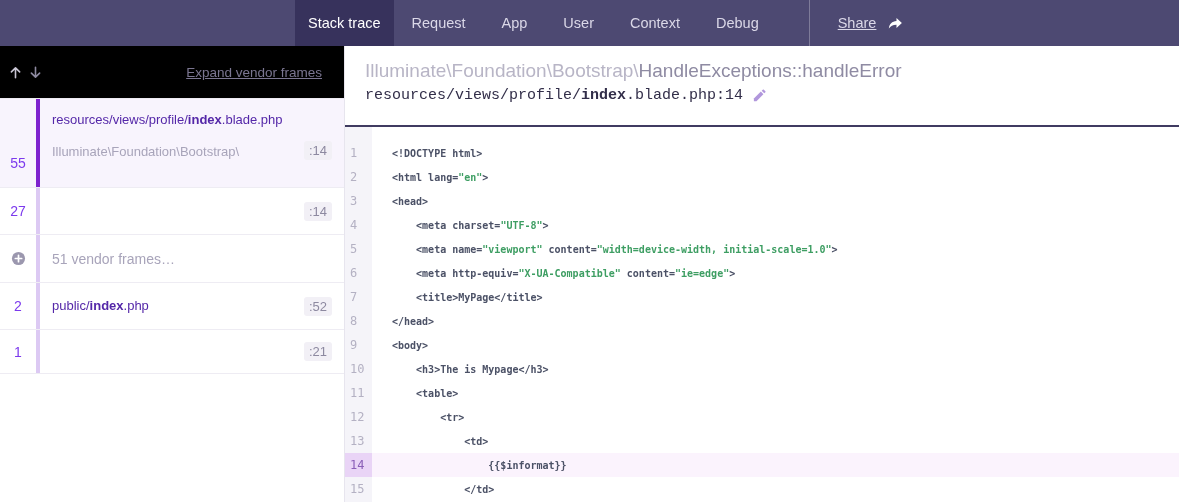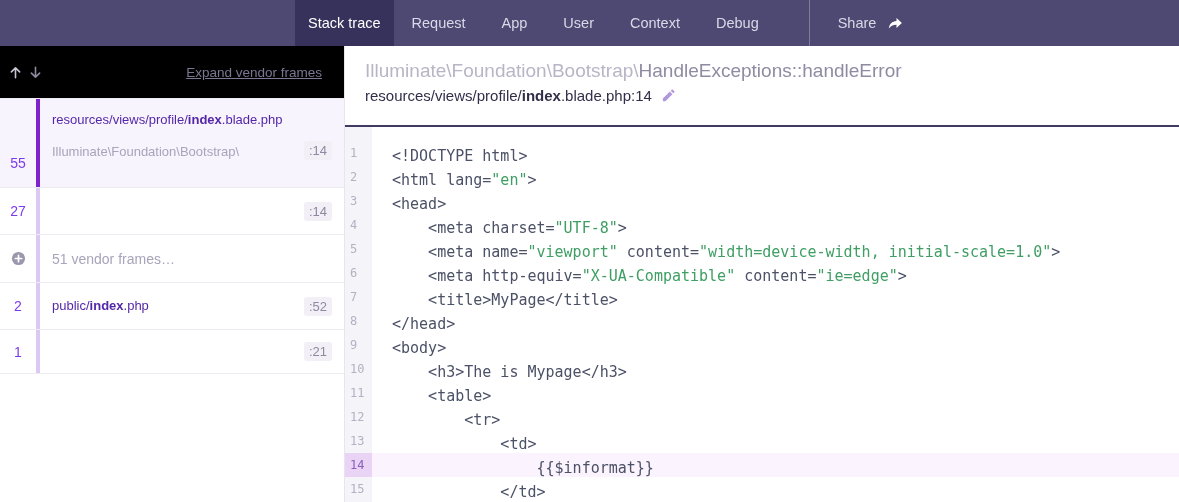--- a/index.html
+++ b/index.html
@@ -16,21 +16,21 @@
   .tabs{display:flex;margin-left:295px;}
   .tab{
     display:flex;align-items:center;padding:4px 18px;
     color:var(--navbar-text,#dbd8e8);font-size:14.5px;cursor:pointer;white-space:nowrap;
   }
   .tab.active{background:var(--navbar-active-tab,#37325c);color:#fff;padding:0 13px;}
   .share{
     display:flex;align-items:center;gap:11px;margin-left:4px;
     border-left:1px solid rgba(255,255,255,.28);
     padding:0 20px 0 28px;color:var(--navbar-text,#dbd8e8);
-    font-size:14.5px;cursor:pointer;
+    font-size:14.5px;cursor:pointer;text-decoration:underline;
   }
   
   .page-body{display:flex;height:456px;}
   
   .sidebar{width:345px;flex:0 0 345px;border-right:1px solid #e7e5ee;background:#fff;display:flex;flex-direction:column;box-sizing:border-box;}
   .sb-header{
     height:53px;box-sizing:border-box;display:flex;align-items:center;
     padding:0 22px 0 8px;border-bottom:1px solid #edebf2;background:#000000;
   }
   .arr{display:flex;align-items:center;margin-right:5px;cursor:pointer;}
@@ -66,38 +66,38 @@
   .frame.vendor .vlabel{
     flex:1;display:flex;align-items:center;padding-left:12px;
     color:var(--muted-text,#a8a4ba);font-size:14px;
   }
   
   .main{flex:1;display:flex;flex-direction:column;background:#fff;min-width:0;}
   .main-header{height:79px;box-sizing:border-box;padding:16px 0 0 20px;}
   .crumb{font-size:19px;line-height:17px;}
   .crumb .ns{color:#b8b5c6;}
   .crumb .mth{color:#8f8ba3;}
-  .fileline{margin-top:8px;font-size:15px;line-height:17px;color:#322e49;display:flex;align-items:center;}
+  .fileline{margin-top:8px;font-size:15px;line-height:17px;color:#322e49;display:flex;align-items:center;font-family:Liberation Mono, monospace;}
   .fileline b{font-weight:bold;}
   .fileline svg{margin-left:9px;cursor:pointer;}
   .code{
     border-top:2px solid var(--code-top-border,#403b61);
     flex:1;display:flex;flex-direction:column;overflow:hidden;
   }
   .cl{display:flex;height:24px;flex:0 0 24px;}
   .cl .g{
     width:27px;flex:0 0 27px;box-sizing:border-box;padding-left:5px;
     background:var(--gutter-bg,#f5f4f9);color:var(--gutter-text,#b4b1c3);
     font-family:"DejaVu Sans Mono",monospace;font-size:12px;
     display:flex;align-items:center;
   }
   .cl .t{
-    flex:1;padding-left:20px;display:flex;align-items:flex-end;
-    font-family:"DejaVu Sans Mono",monospace;font-size:15px;
-    color:var(--code-text,#4b5166);white-space:pre;
+    flex:1;padding-left:20px;display:flex;align-items:center;
+    font-family:"DejaVu Sans Mono",monospace;font-size:10px;
+    color:var(--code-text,#4b5166);white-space:pre;font-weight:bold;
   }
   .cl.hl{background:var(--hl-row-bg,#fbf3fd);}
   .cl.hl .g{background:var(--hl-gutter-bg,#e9d4f6);color:var(--hl-gutter-text,#8b5fb8);}
   .cl .t .s{color:var(--code-string,#3e9e63);}
   .cl.pad{height:14px;flex:0 0 14px;}
   .cl.fill{flex:1;height:auto;}
 </style>
 </head>
 <body>
 

